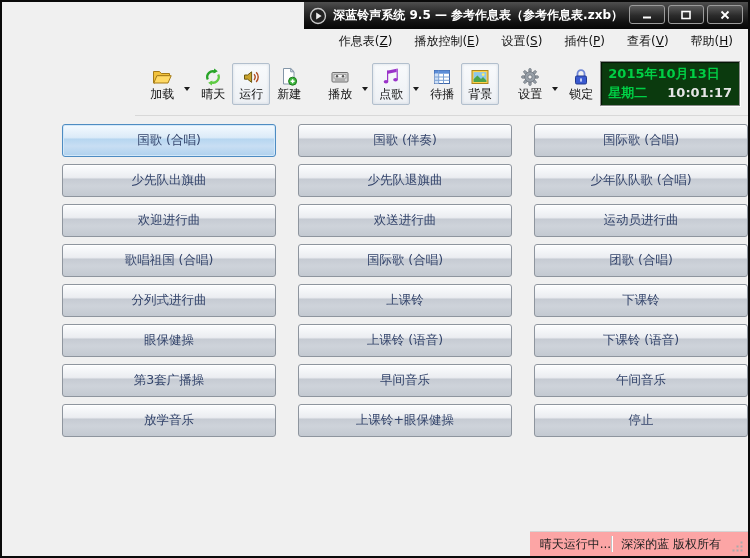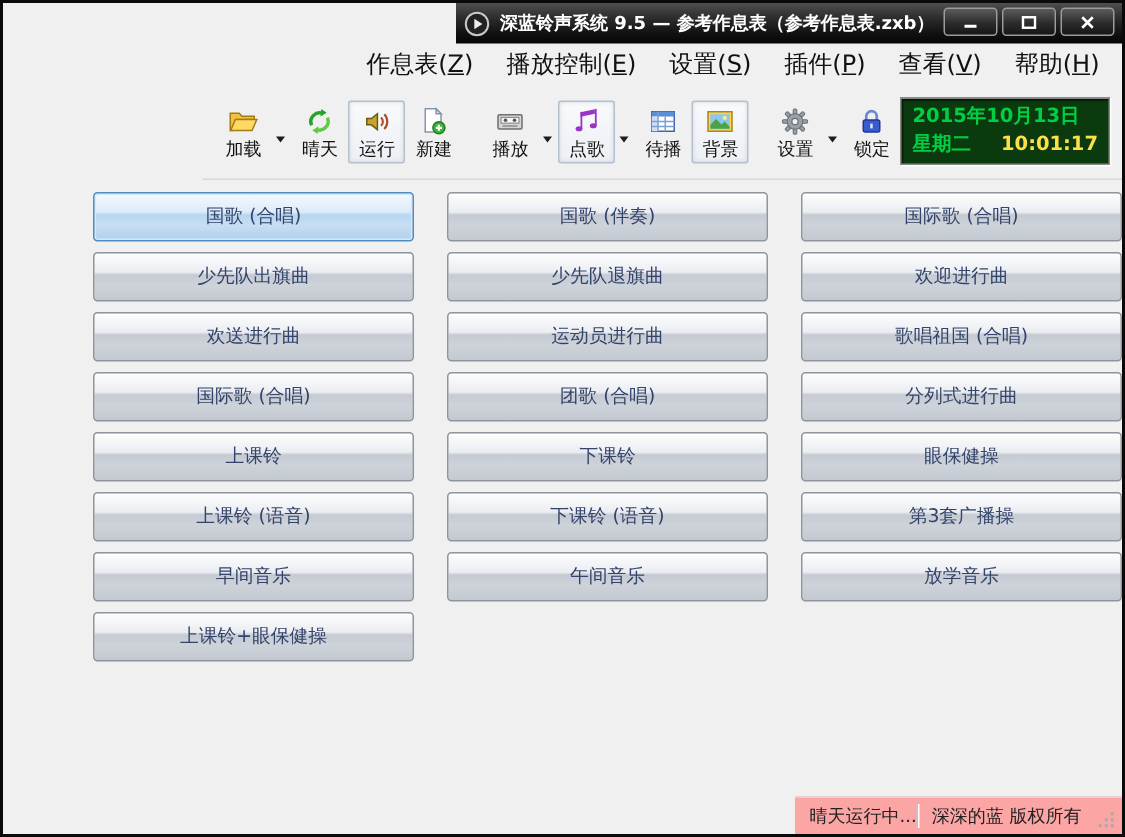--- a/index.html
+++ b/index.html
@@ -21,33 +21,33 @@
   .title-text { color:#fff; font-size:12px; font-weight:bold; white-space:nowrap; overflow:hidden; }
   .win-controls { margin-left:auto; display:flex; gap:3px; align-self:flex-start; margin-top:3px; }
   .win-btn {
     width:36px; height:19px; padding:0; cursor:default;
     border:1px solid #9c9c9c; border-radius:3px;
     background:linear-gradient(180deg,#5b5b5b 0%,#2c2c2c 55%,#161616 100%);
     display:flex; align-items:center; justify-content:center;
   }
   .win-btn svg { width:12px; height:10px; display:block; }
   
-  .menubar { flex:0 0 25px; display:flex; align-items:center; padding:0 4px; font-size:16px; color:#111; }
+  .menubar { flex:0 0 25px; display:flex; align-items:center; padding:0 4px; font-size:12px; color:#111; }
   .menu-item { padding:4px 11px; cursor:default; white-space:nowrap; }
   
   .toolbar {
     flex:0 0 62px; display:flex; align-items:center;
     padding:3px 6px 5px 8px; border-bottom:1px solid #d8d8d8;
   }
   .tb-wrap { display:flex; align-items:center; }
   .tb-item {
     display:flex; flex-direction:column; align-items:center; gap:1px;
     padding:3px 6px 1px 6px; font-size:12px; color:#111; cursor:default;
     background:transparent; border:1px solid transparent; border-radius:2px;
-    font-family:Liberation Serif, serif; line-height:15px;
+    font-family:Liberation Mono, monospace; line-height:15px;
   }
   .tb-item.pressed {
     border-color:#b2bfcd;
     background:linear-gradient(180deg,#f8fafc,#edf0f4);
     box-shadow:inset 0 0 3px rgba(110,130,155,.25);
   }
   .tb-icon svg { width:20px; height:20px; display:block; }
   .tb-arrow { padding:4px 3px; margin:10px 1px 0 0; cursor:default; }
   .tri { display:block; width:0; height:0; border-left:3.5px solid transparent; border-right:3.5px solid transparent; border-top:4px solid #1c1c1c; }
   .g-play { margin-left:13px; }
@@ -56,21 +56,21 @@
   
   .clock {
     margin-left:auto; margin-right:2px;
     background:#0b3a0e; padding:2px 7px 3px 7px;
     border:1px solid #8a8a8a;
     box-shadow:inset 1px 1px 1px rgba(0,0,0,.7), 1px 1px 0 #fdfdfd;
     font-weight:bold; font-size:13px; line-height:19px; white-space:nowrap;
   }
   .clock-date { color:#00cf45; }
   .clock-line2 { color:#00cf45; }
-  .clock-time { color:#fde047;margin-left:20px; }
+  .clock-time { color:#e5e5e5;margin-left:20px; }
   
   .main {
     flex:1 1 auto; display:grid;
     grid-template-columns:214px 214px 214px;
     gap:7px 22px; align-content:start;
     padding:8px 0 0 28px;
   }
   .grid-btn {
     height:33px; border:1px solid #8e959e; border-radius:3px;
     font-family:inherit; font-size:12.5px; color:#33446b; cursor:default;
@@ -300,37 +300,39 @@
       <div class="clock-line2"><span>星期二</span><span class="clock-time">10:01:17</span></div>
     </div>
   </div>
 
   <div class="main">
     <button class="grid-btn focused">国歌 (合唱)</button>
     <button class="grid-btn">国歌 (伴奏)</button>
     <button class="grid-btn">国际歌 (合唱)</button>
     <button class="grid-btn">少先队出旗曲</button>
     <button class="grid-btn">少先队退旗曲</button>
+    <button class="grid-btn">少年队队歌 (合唱)</button>
     <button class="grid-btn">欢迎进行曲</button>
     <button class="grid-btn">欢送进行曲</button>
     <button class="grid-btn">运动员进行曲</button>
     <button class="grid-btn">歌唱祖国 (合唱)</button>
     <button class="grid-btn">国际歌 (合唱)</button>
     <button class="grid-btn">团歌 (合唱)</button>
     <button class="grid-btn">分列式进行曲</button>
     <button class="grid-btn">上课铃</button>
     <button class="grid-btn">下课铃</button>
     <button class="grid-btn">眼保健操</button>
     <button class="grid-btn">上课铃 (语音)</button>
     <button class="grid-btn">下课铃 (语音)</button>
     <button class="grid-btn">第3套广播操</button>
     <button class="grid-btn">早间音乐</button>
     <button class="grid-btn">午间音乐</button>
     <button class="grid-btn">放学音乐</button>
     <button class="grid-btn">上课铃+眼保健操</button>
+    <button class="grid-btn">停止</button>
   </div>
 
   <div class="statusbar">
     <span class="status-left">晴天运行中...</span>
     <span class="status-right">
       <span class="status-sep"></span>
       <span>深深的蓝 版权所有</span>
       <span class="grip">
         <svg viewBox="0 0 13 13">
             <g fill="#a9a9a9">

